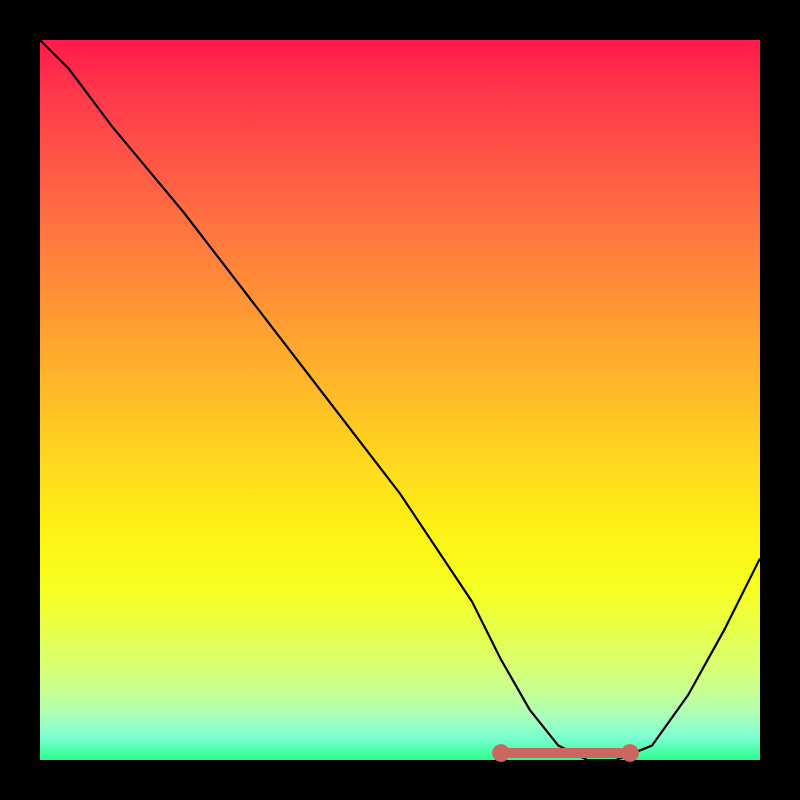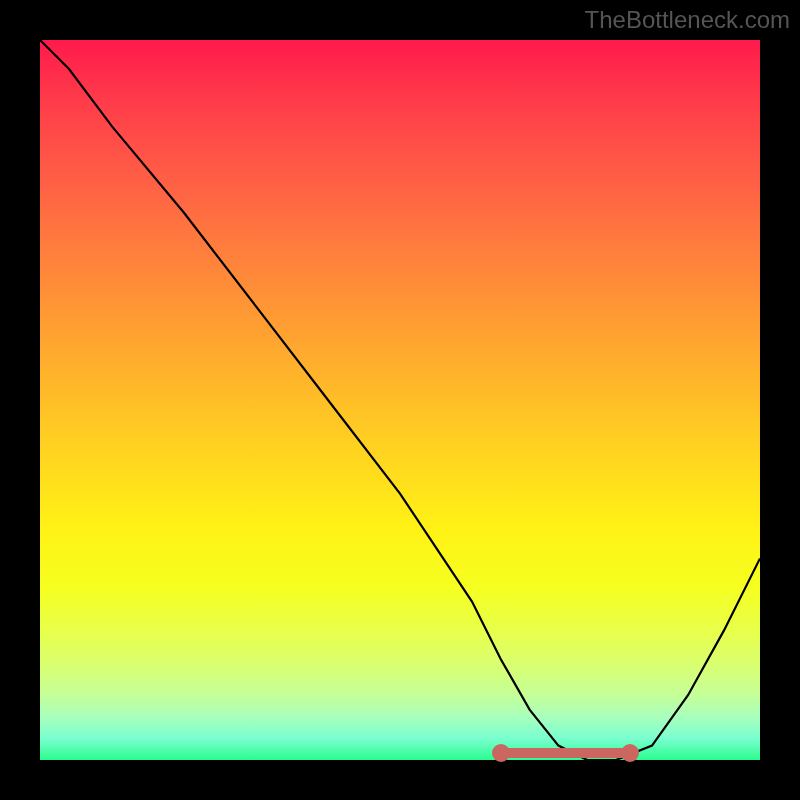--- a/index.html
+++ b/index.html
@@ -62,21 +62,20 @@
     position: absolute;
     height: 10px;
     border-radius: 5px;
     transform: translateY(-50%);
   }
 </style>
 </head>
 <body>
 
 <div class="frame">
-  <div class="watermark">TheBottleneck.com</div>
 
   <div class="plot">
     <div class="gradient"></div>
 
     <svg class="curve" viewBox="0 0 720 720" preserveAspectRatio="none">
       <path id="curve-path" d="M0.0 0.0 L28.8 28.8 L72.0 86.4 L144.0 172.8 L216.0 266.4 L288.0 360.0 L360.0 453.6 L432.0 561.6 L460.8 619.2 L489.6 669.6 L518.4 705.6 L547.2 720.0 L576.0 720.0 L612.0 705.6 L648.0 655.2 L684.0 590.4 L720.0 518.4" fill="none" stroke="#000000" stroke-width="2.2"></path>
     </svg>
 
     <div id="opt-bar" class="bar" style="left: 460.8px; top: 712.8px; width: 129.6px; background: rgb(204, 102, 96);"></div>
     <div id="opt-dot-left" class="marker" style="left: 460.8px; top: 712.8px; background: rgb(204, 102, 96);"></div>

